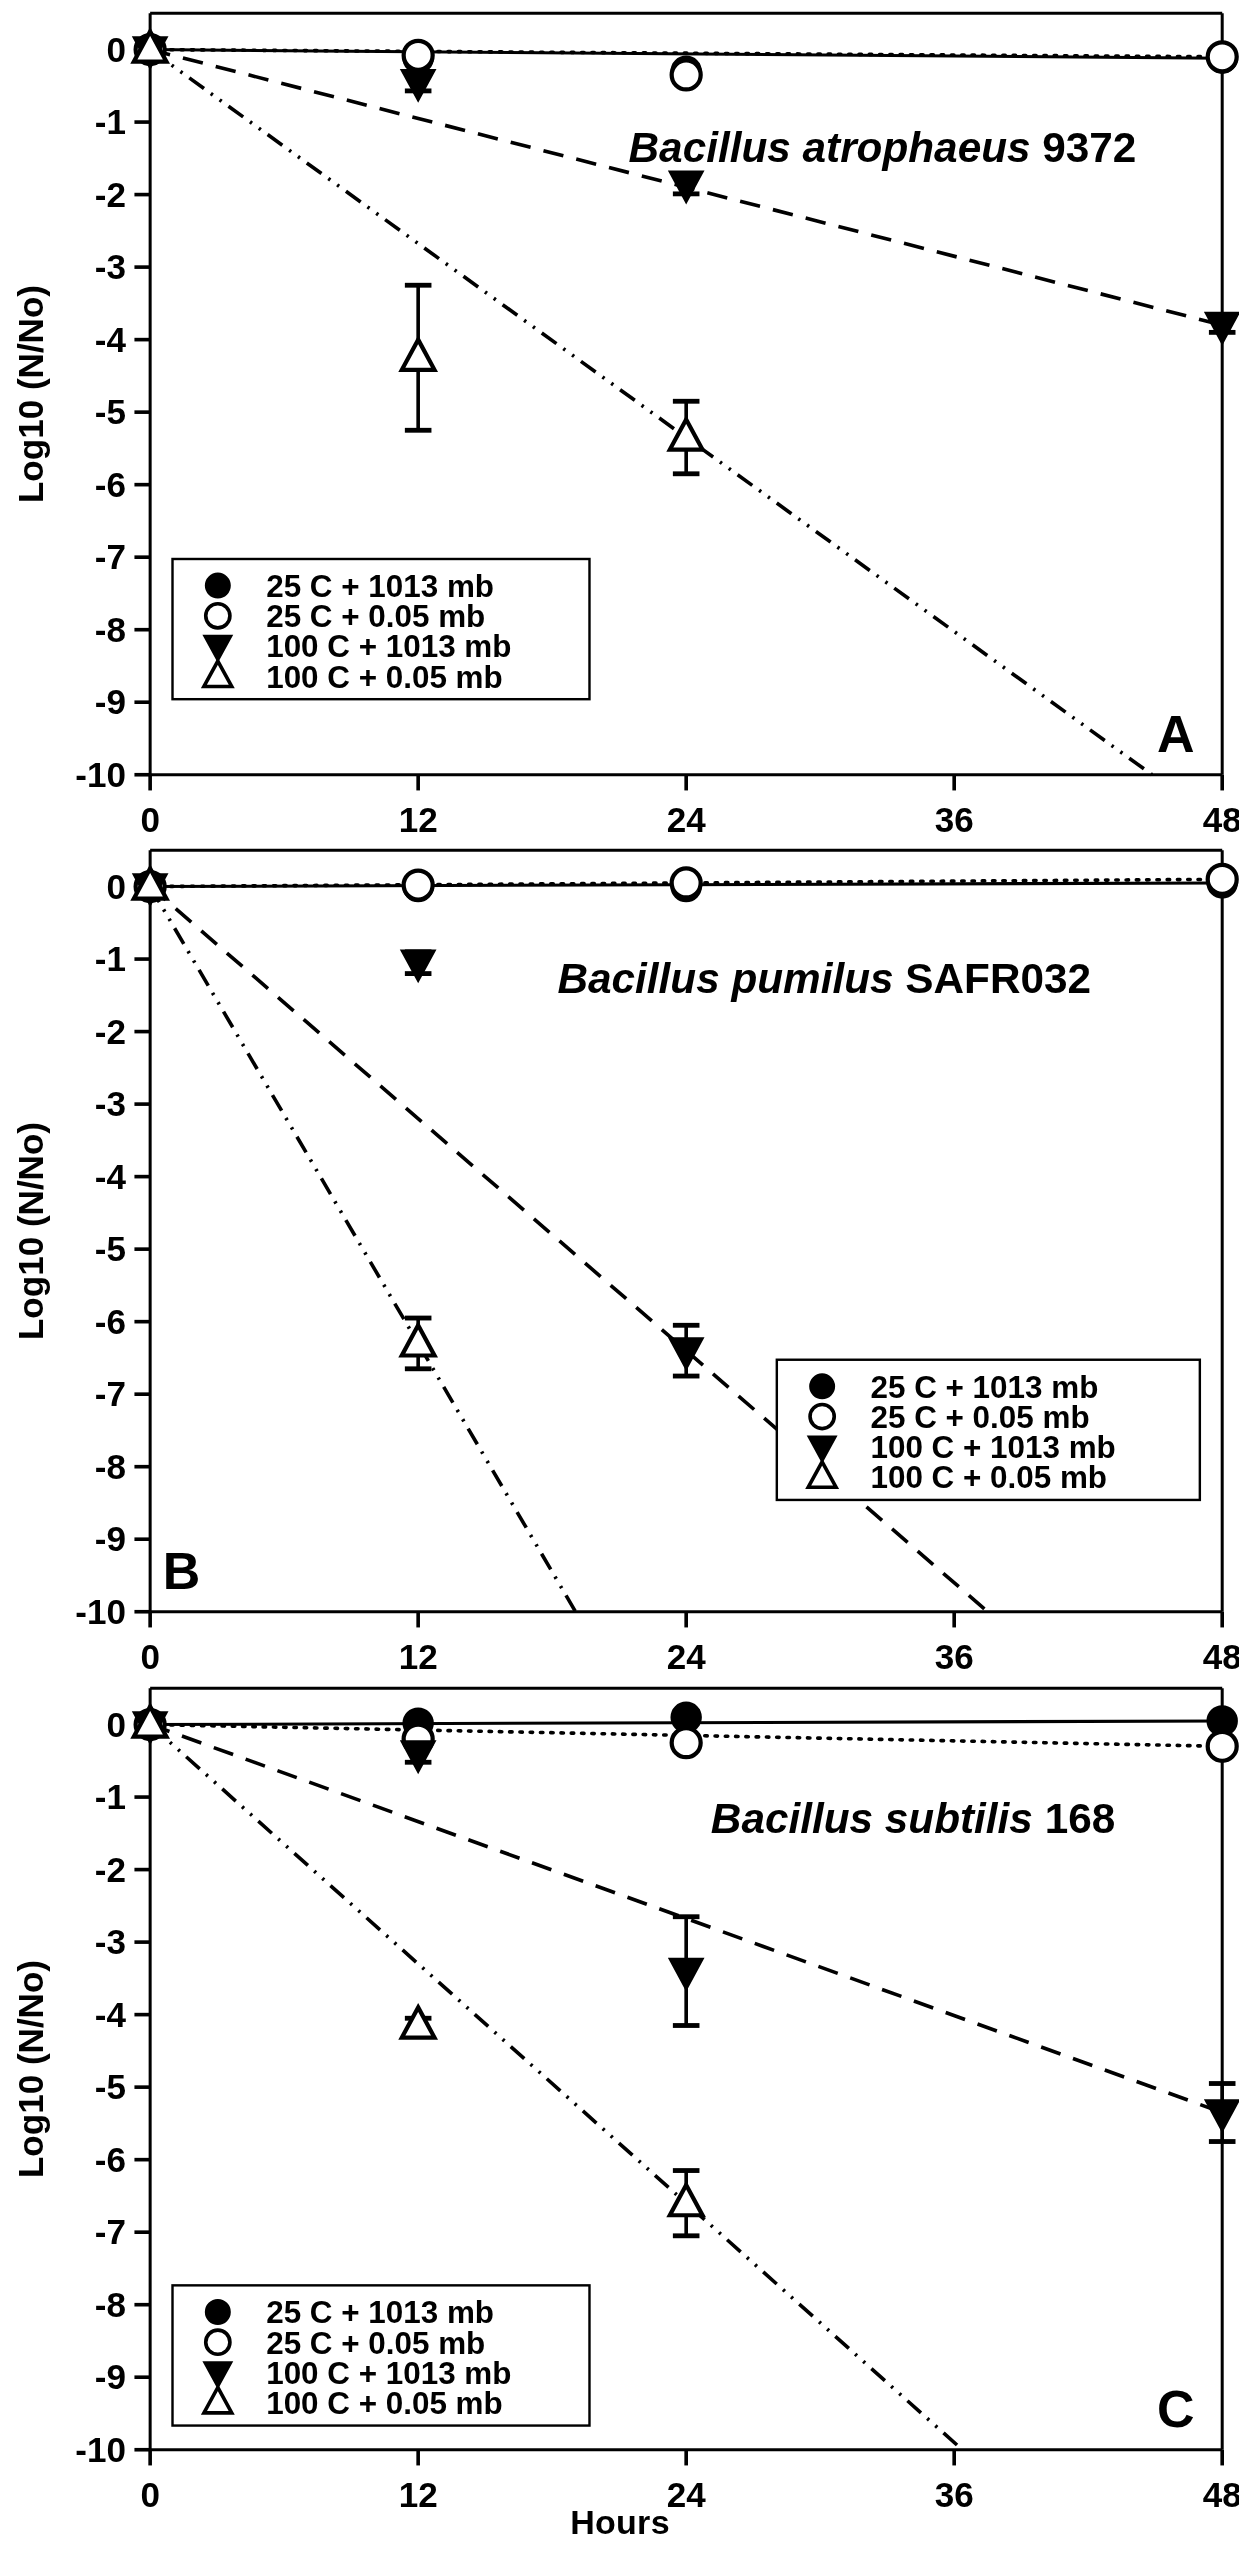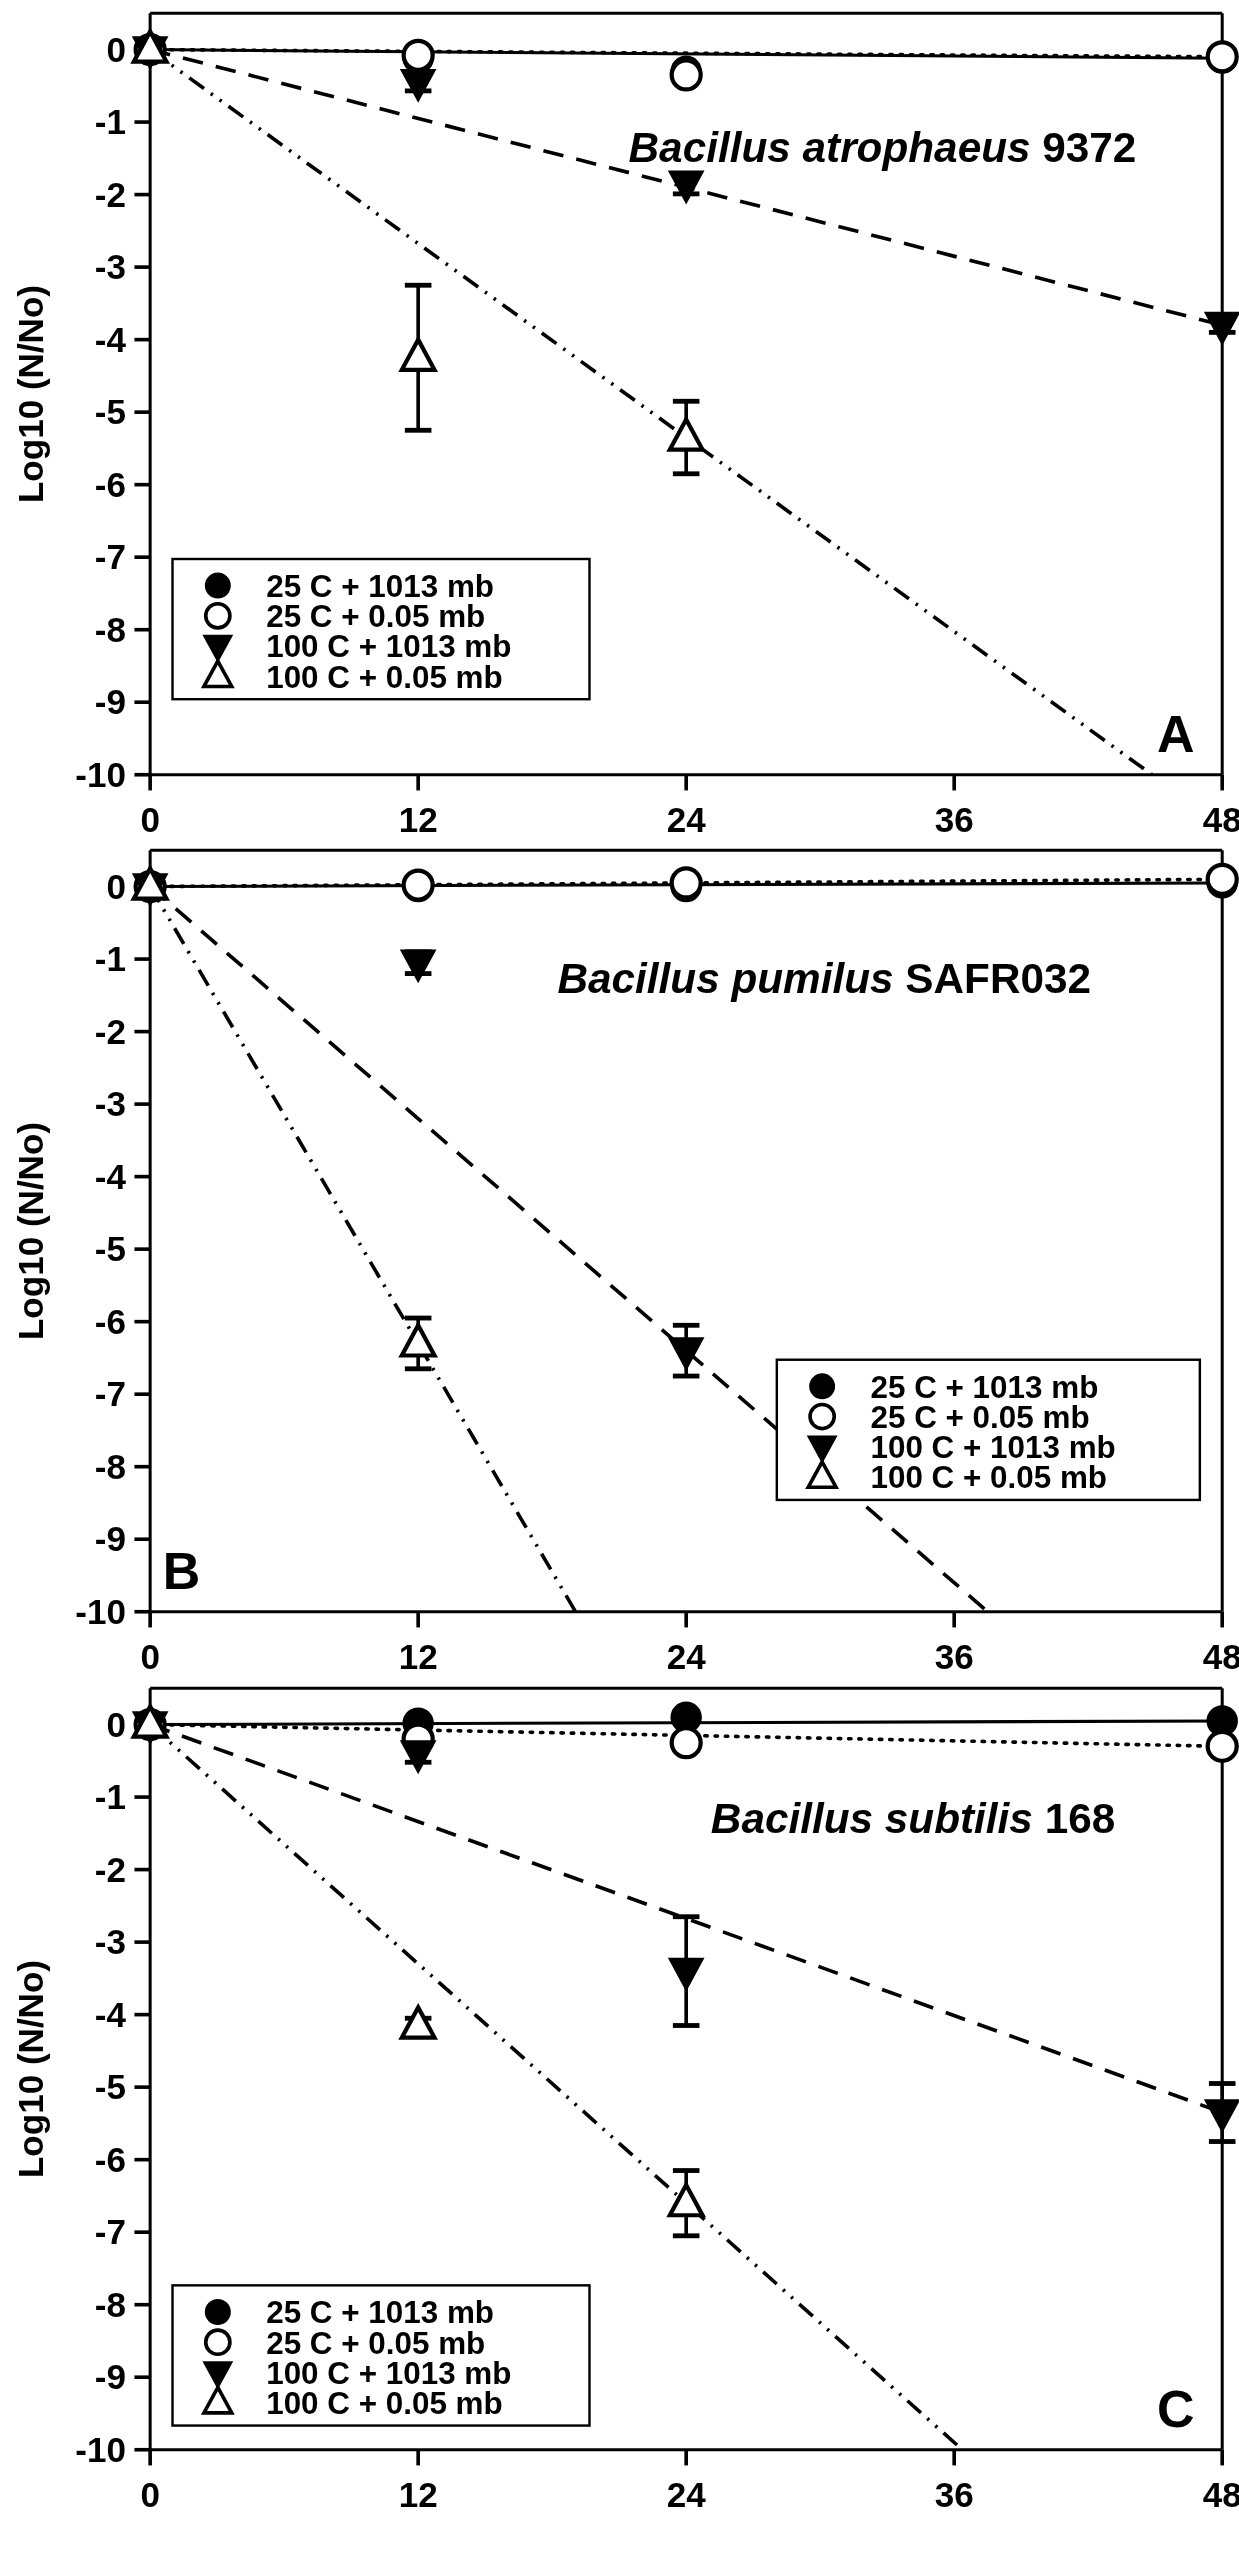--- a/index.html
+++ b/index.html
@@ -392,14 +392,15 @@
           <text x="440" y="1073" font-family="&quot;Liberation Sans&quot;, sans-serif" font-size="52" font-weight="bold" fill="#000">25 C + 1013 mb</text>
           <circle cx="360" cy="1104" r="20" fill="#ffffff" stroke="#000" stroke-width="6"></circle>
           <text x="440" y="1123" font-family="&quot;Liberation Sans&quot;, sans-serif" font-size="52" font-weight="bold" fill="#000">25 C + 0.05 mb</text>
           <polygon points="337,1137 383,1137 360,1179" fill="#000" stroke="#000" stroke-width="3"></polygon>
           <text x="440" y="1173" font-family="&quot;Liberation Sans&quot;, sans-serif" font-size="52" font-weight="bold" fill="#000">100 C + 1013 mb</text>
           <polygon points="360,1179 383,1221 337,1221" fill="#ffffff" stroke="#000" stroke-width="6"></polygon>
           <text x="440" y="1223" font-family="&quot;Liberation Sans&quot;, sans-serif" font-size="52" font-weight="bold" fill="#000">100 C + 0.05 mb</text>
         </g>
       </svg>
     </div>
+  <div class="xaxis-title" style="top:2503px;">Hours</div>
 </div>
 
 
 </body></html>

